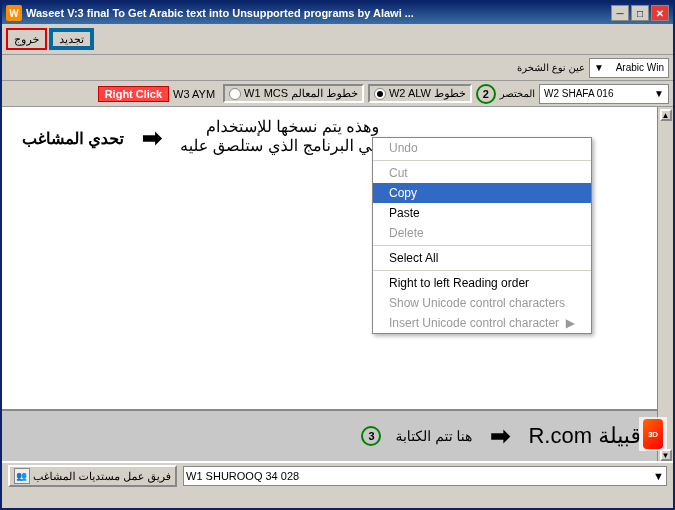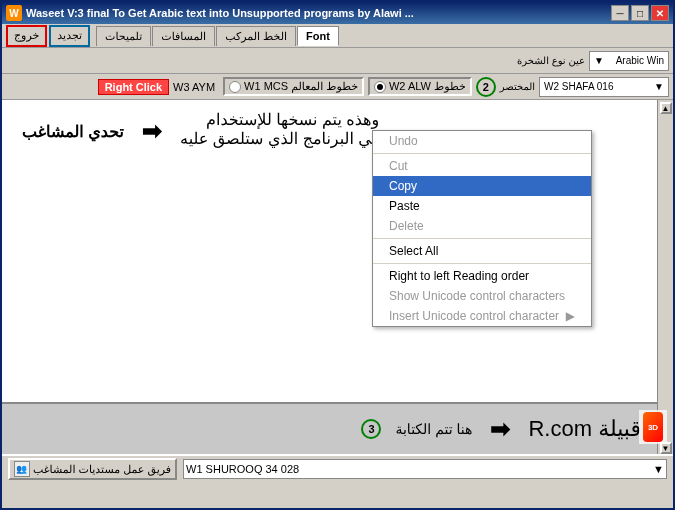--- a/index.html
+++ b/index.html
@@ -59,40 +59,40 @@
     .title-btn.close { background: #e53935; color: white; }
 
     
     .toolbar {
       background: #d4d0c8;
       border-bottom: 1px solid #999;
       display: flex;
       align-items: center;
       padding: 2px 4px;
       gap: 2px;
-      height: 24px;
+      height: 31px;
     }
     .toolbar-btn {
       background: #d4d0c8;
       border: 2px solid;
       border-color: #fff #888 #888 #fff;
       padding: 1px 6px;
       font-size: 11px;
       cursor: pointer;
       height: 22px;
       display: flex;
       align-items: center;
     }
     .toolbar-btn.exit-btn {
       background: #d4d0c8;
       border: 2px solid #d00;
       color: #000;
     }
     .toolbar-btn.new-btn {
-      border: 2px solid #0369a1;
+      border: 4px solid #0369a1;
       color: #000;
     }
     .tab-strip {
       display: flex;
       align-items: flex-end;
       gap: 1px;
       margin-left: 4px;
     }
     .tab {
       background: #d4d0c8;
@@ -346,34 +346,20 @@
     <div class="title-buttons">
       <div class="title-btn">─</div>
       <div class="title-btn">□</div>
       <div class="title-btn close">✕</div>
     </div>
   </div>
 
   <div class="toolbar">
     <div class="toolbar-btn exit-btn">خروج</div>
     <div class="toolbar-btn new-btn">تجديد</div>
-    <div class="tab-strip">
-      <div class="tab">
-          <span>تلميحات</span>
-        </div>
-      <div class="tab">
-          <span>المسافات</span>
-        </div>
-      <div class="tab">
-          <span>الخط المرکب</span>
-        </div>
-      <div class="tab active">
-          <span>Font</span>
-        </div>
-    </div>
   </div>
 
   <div class="fontbar">
     <div class="fontbar-combo">
       <span>Arabic Win</span>
       <span>▼</span>
     </div>
     <span class="fontbar-label">عين نوع الشخرة</span>
   </div>
 

